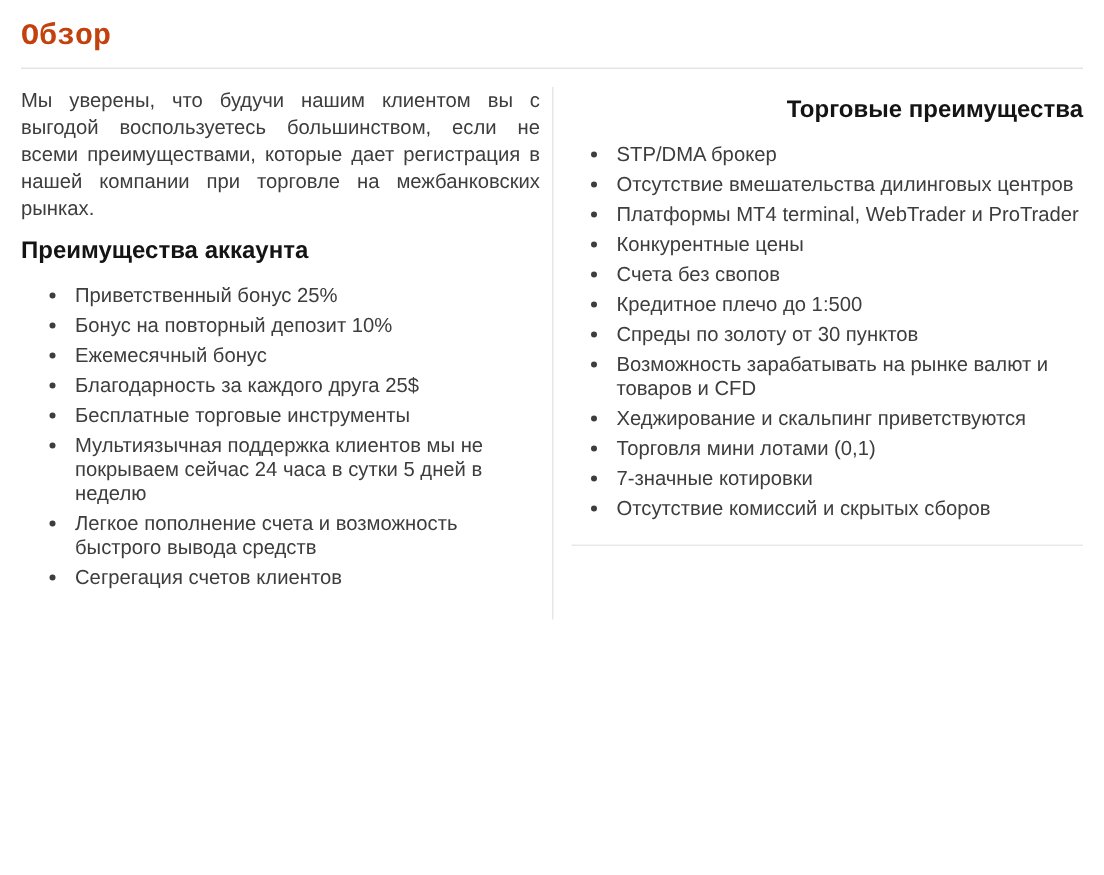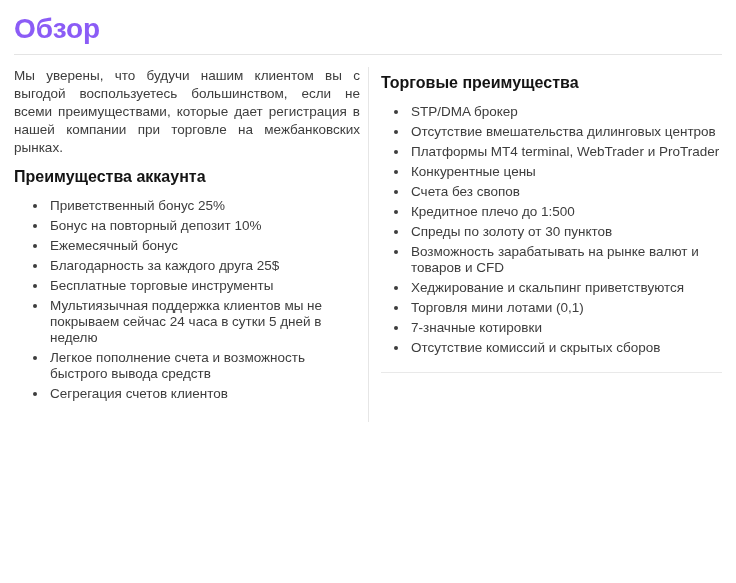--- a/index.html
+++ b/index.html
@@ -11,25 +11,26 @@
     width: 736px;
     height: 583px;
     box-sizing: border-box;
     padding: 10px 14px 0 14px;
     overflow: hidden;
     font-family: "Liberation Sans", sans-serif;
     color: #3d3d3d;
     background: #ffffff;
   }
   .page-title {
-    font-size: 28px;
+    font-size: 20px;
     font-weight: bold;
-    color: #8b5cf6;
+    color: #c2410c;
     margin: 4px 0 9px 0;
     line-height: 1.1;
+    font-family: Liberation Mono, monospace;
   }
   .title-rule {
     border: none;
     border-top: 1px solid #e4e4e4;
     margin: 0;
   }
   .columns {
     display: flex;
     align-items: flex-start;
     margin-top: 12px;
@@ -54,20 +55,21 @@
   }
   .section-heading {
     font-size: 16px;
     font-weight: bold;
     color: #141414;
     margin: 6px 0 0 0;
     line-height: 19px;
   }
   .col-right .section-heading {
     margin-top: 6px;
+    text-align: right;
   }
   ul.bullet-list {
     margin: 12px 0 0 0;
     padding-left: 34px;
     list-style: disc outside;
   }
   .col-right ul.bullet-list {
     padding-left: 28px;
   }
   ul.bullet-list li {

